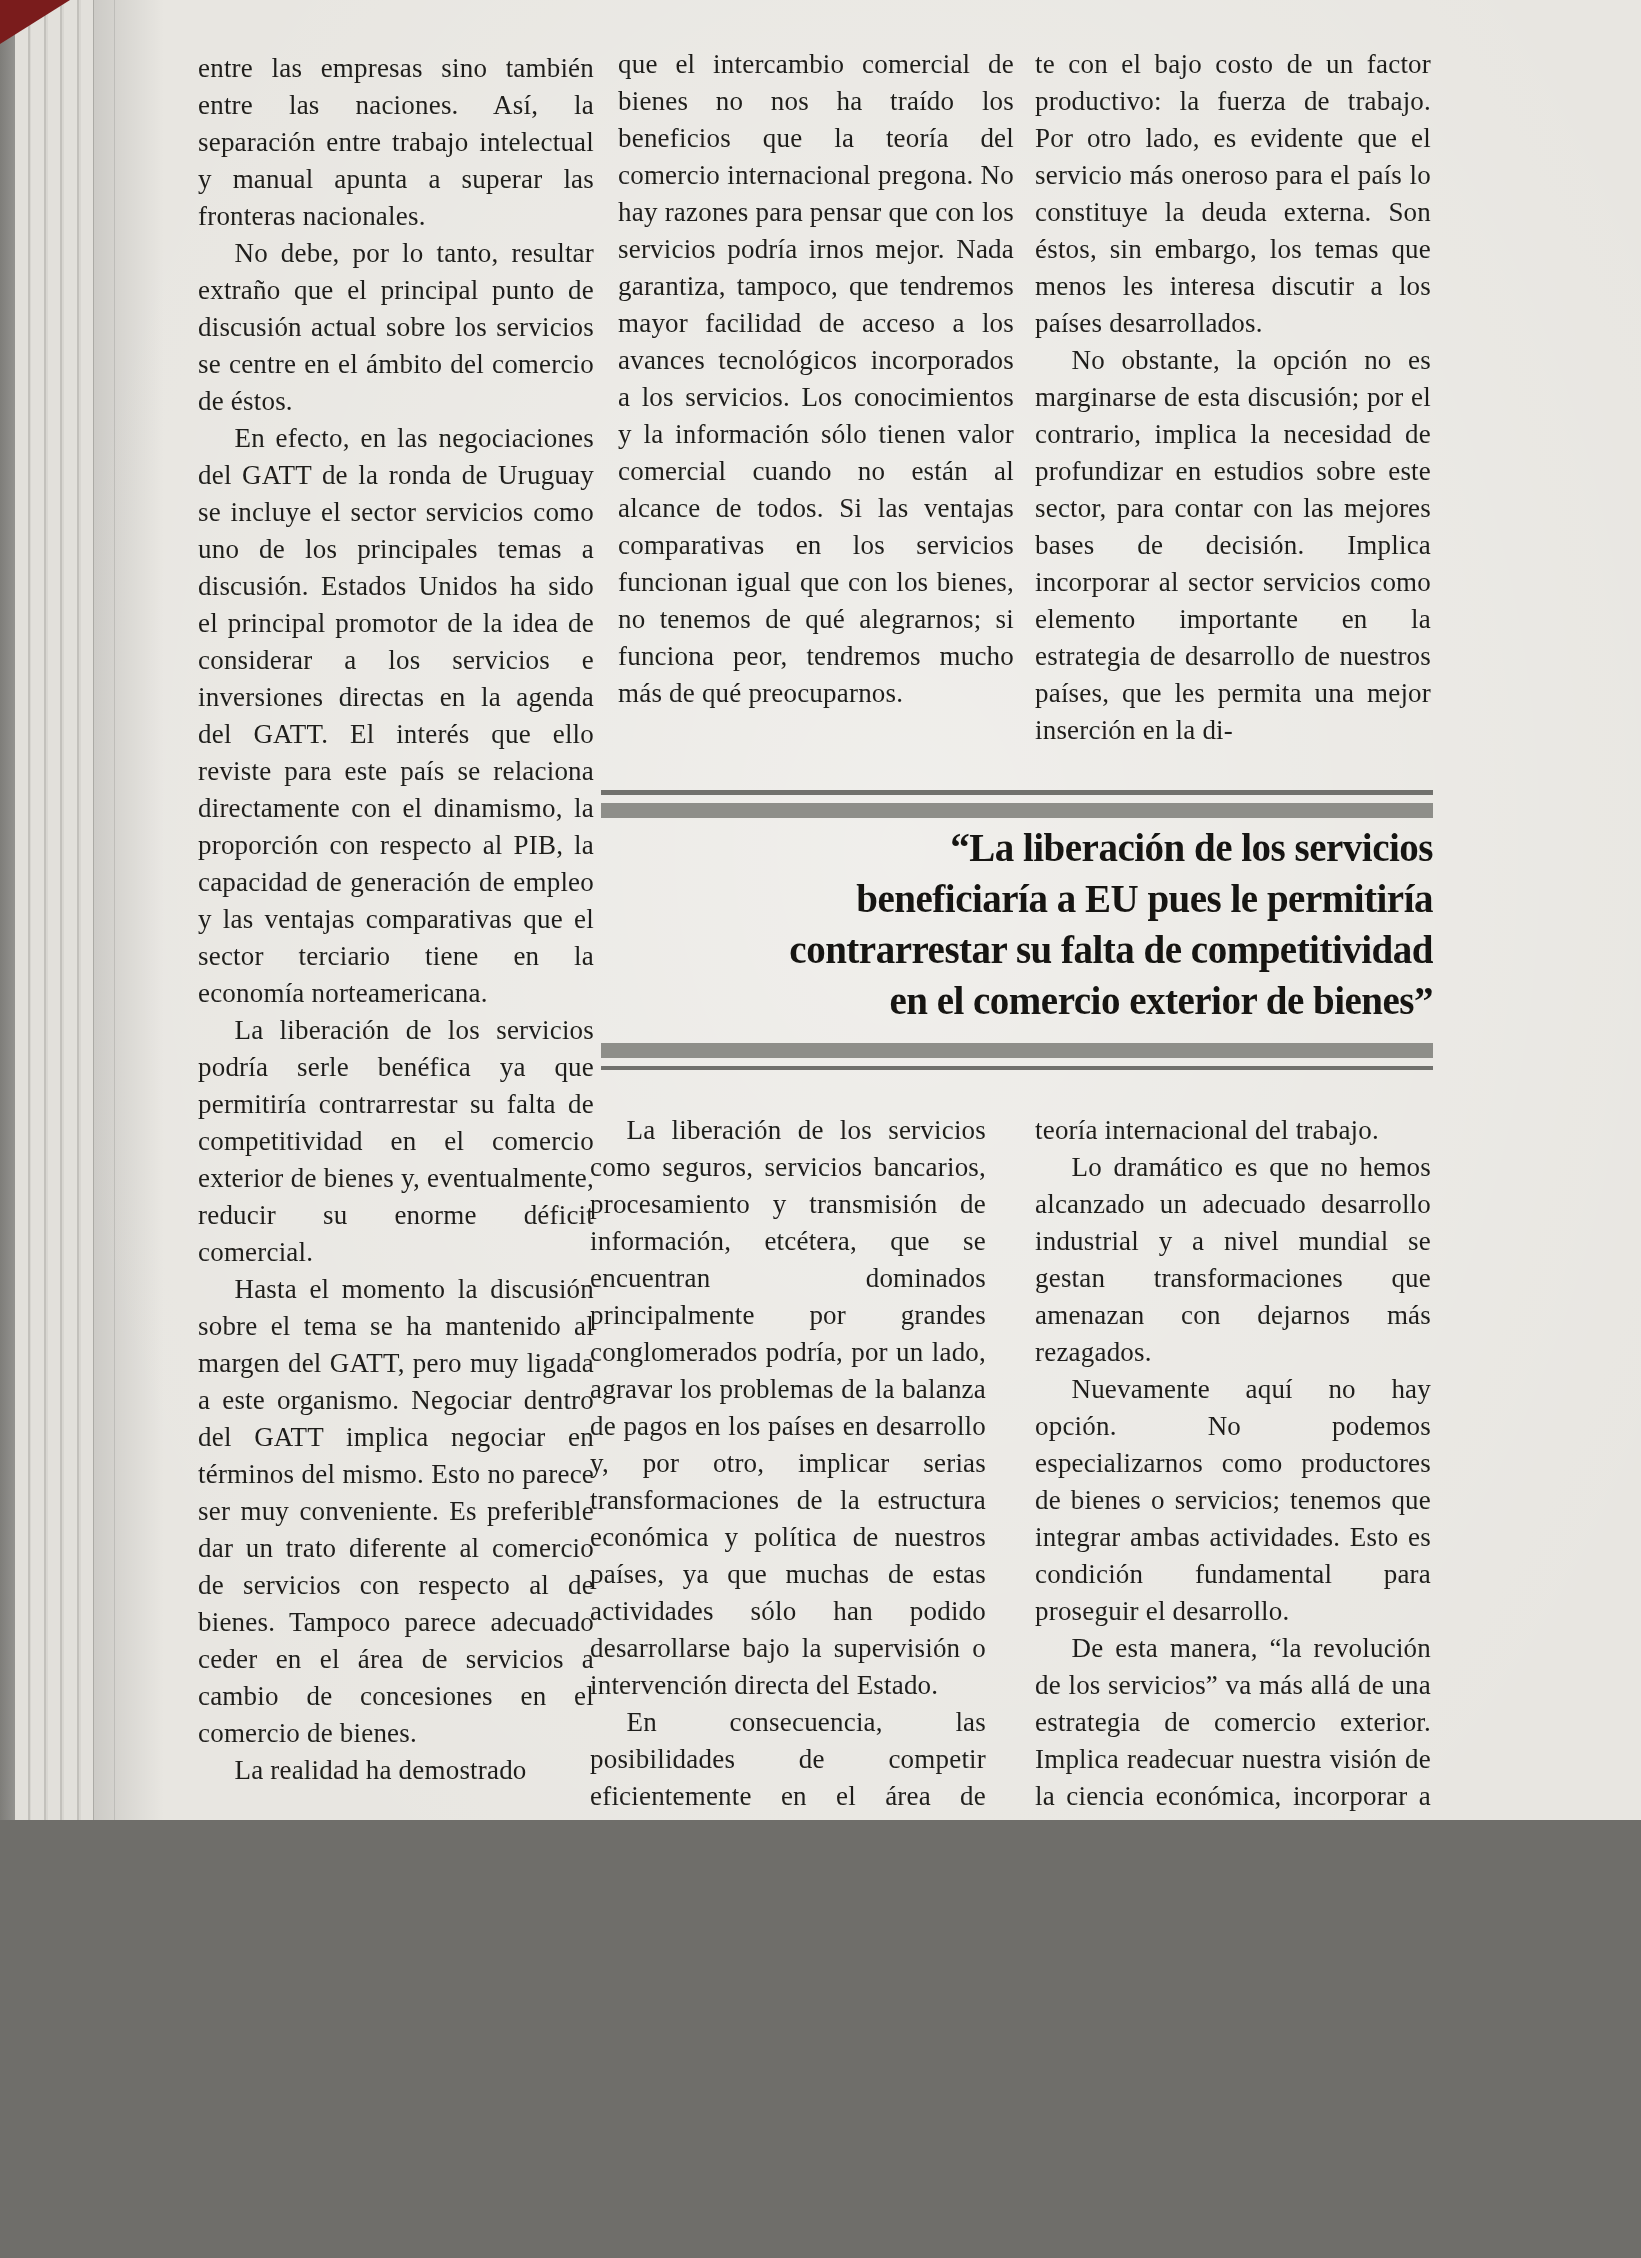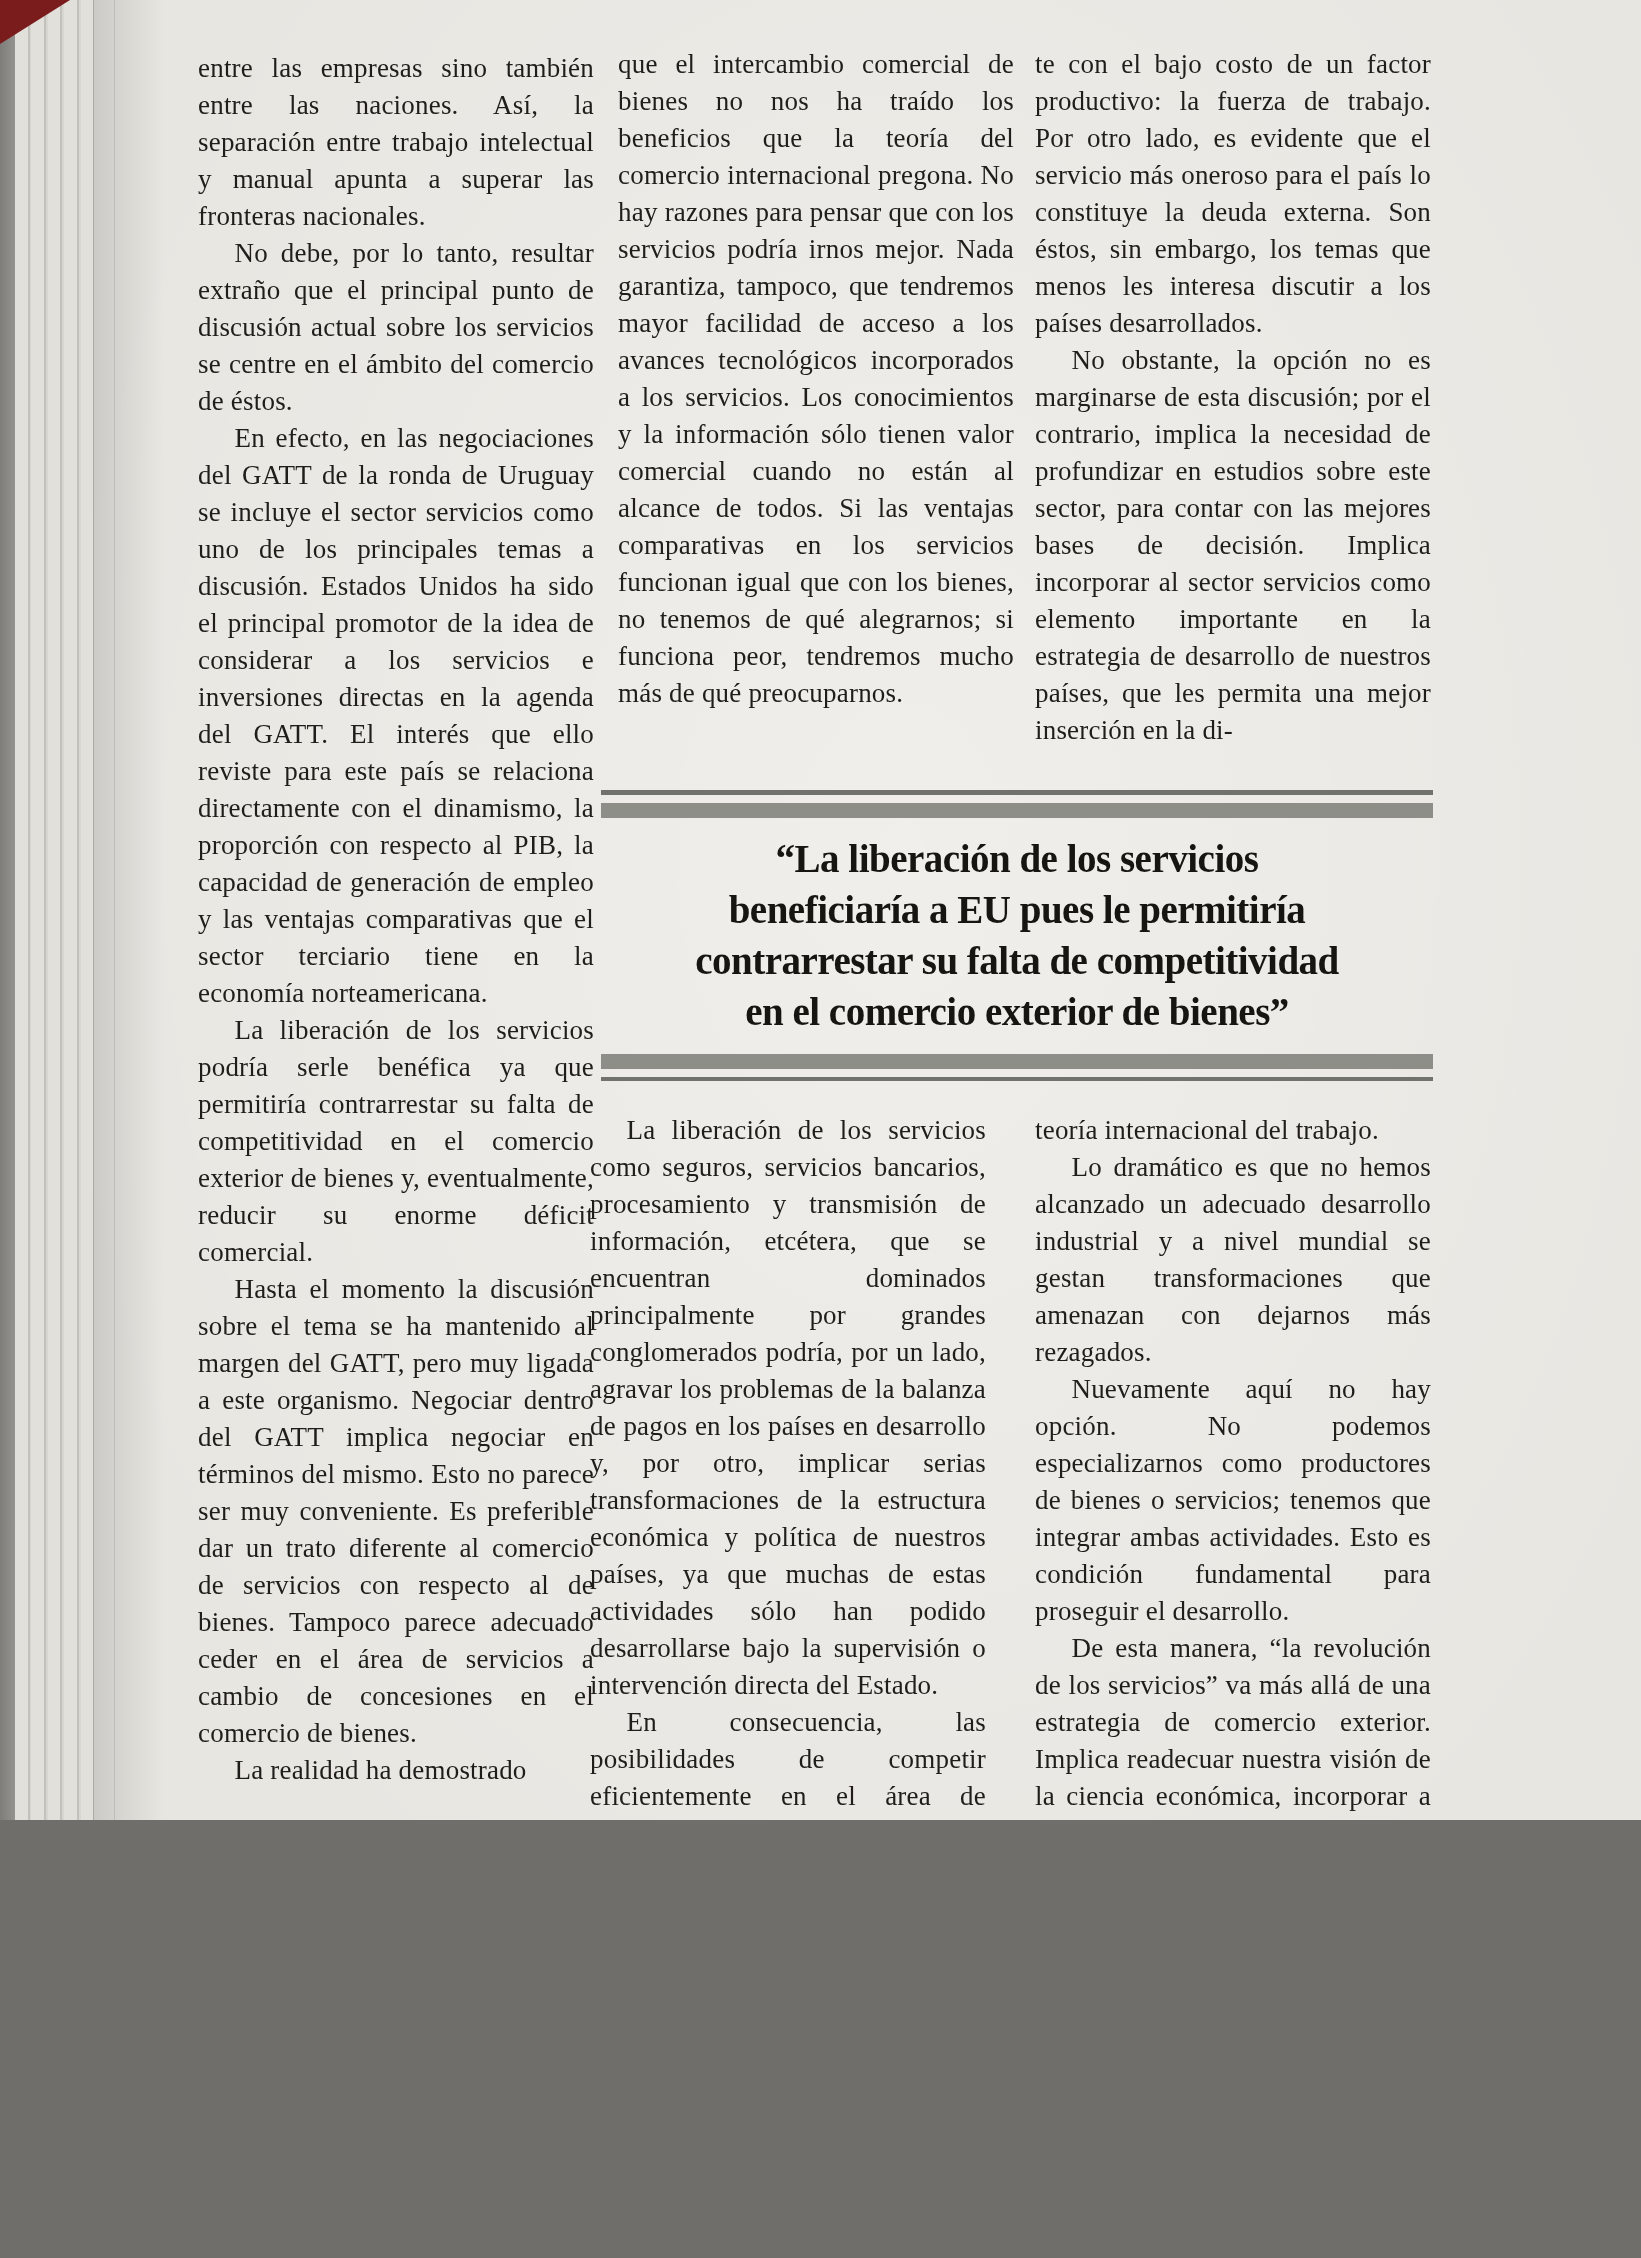--- a/index.html
+++ b/index.html
@@ -68,21 +68,21 @@
   #col-right-bottom{left:1035px;top:1112px;height:956px;}
   
   .pull-quote{
     position:absolute;left:601px;top:790px;width:832px;
     text-align:center;
   }
   .rule-thin{height:4.8px;background:#71716d;}
   .rule-thick{height:14.5px;background:#8e8e89;margin-top:8.7px;}
   .rule-thick.bottom{margin-top:17.4px;}
   .rule-thin.bottom{margin-top:7.7px;}
-  .quote-lines{margin-top:15px;}
+  .quote-lines{margin-top:4px;text-align:right;}
   .quote-line{
     font-weight:bold;font-size:39px;line-height:51px;
     letter-spacing:-0.5px;color:#161512;white-space:nowrap;
   }
   .page-number{
     position:absolute;left:200px;top:2045px;
     font-size:28px;color:#000000;
   }
 </style>
 </head>

